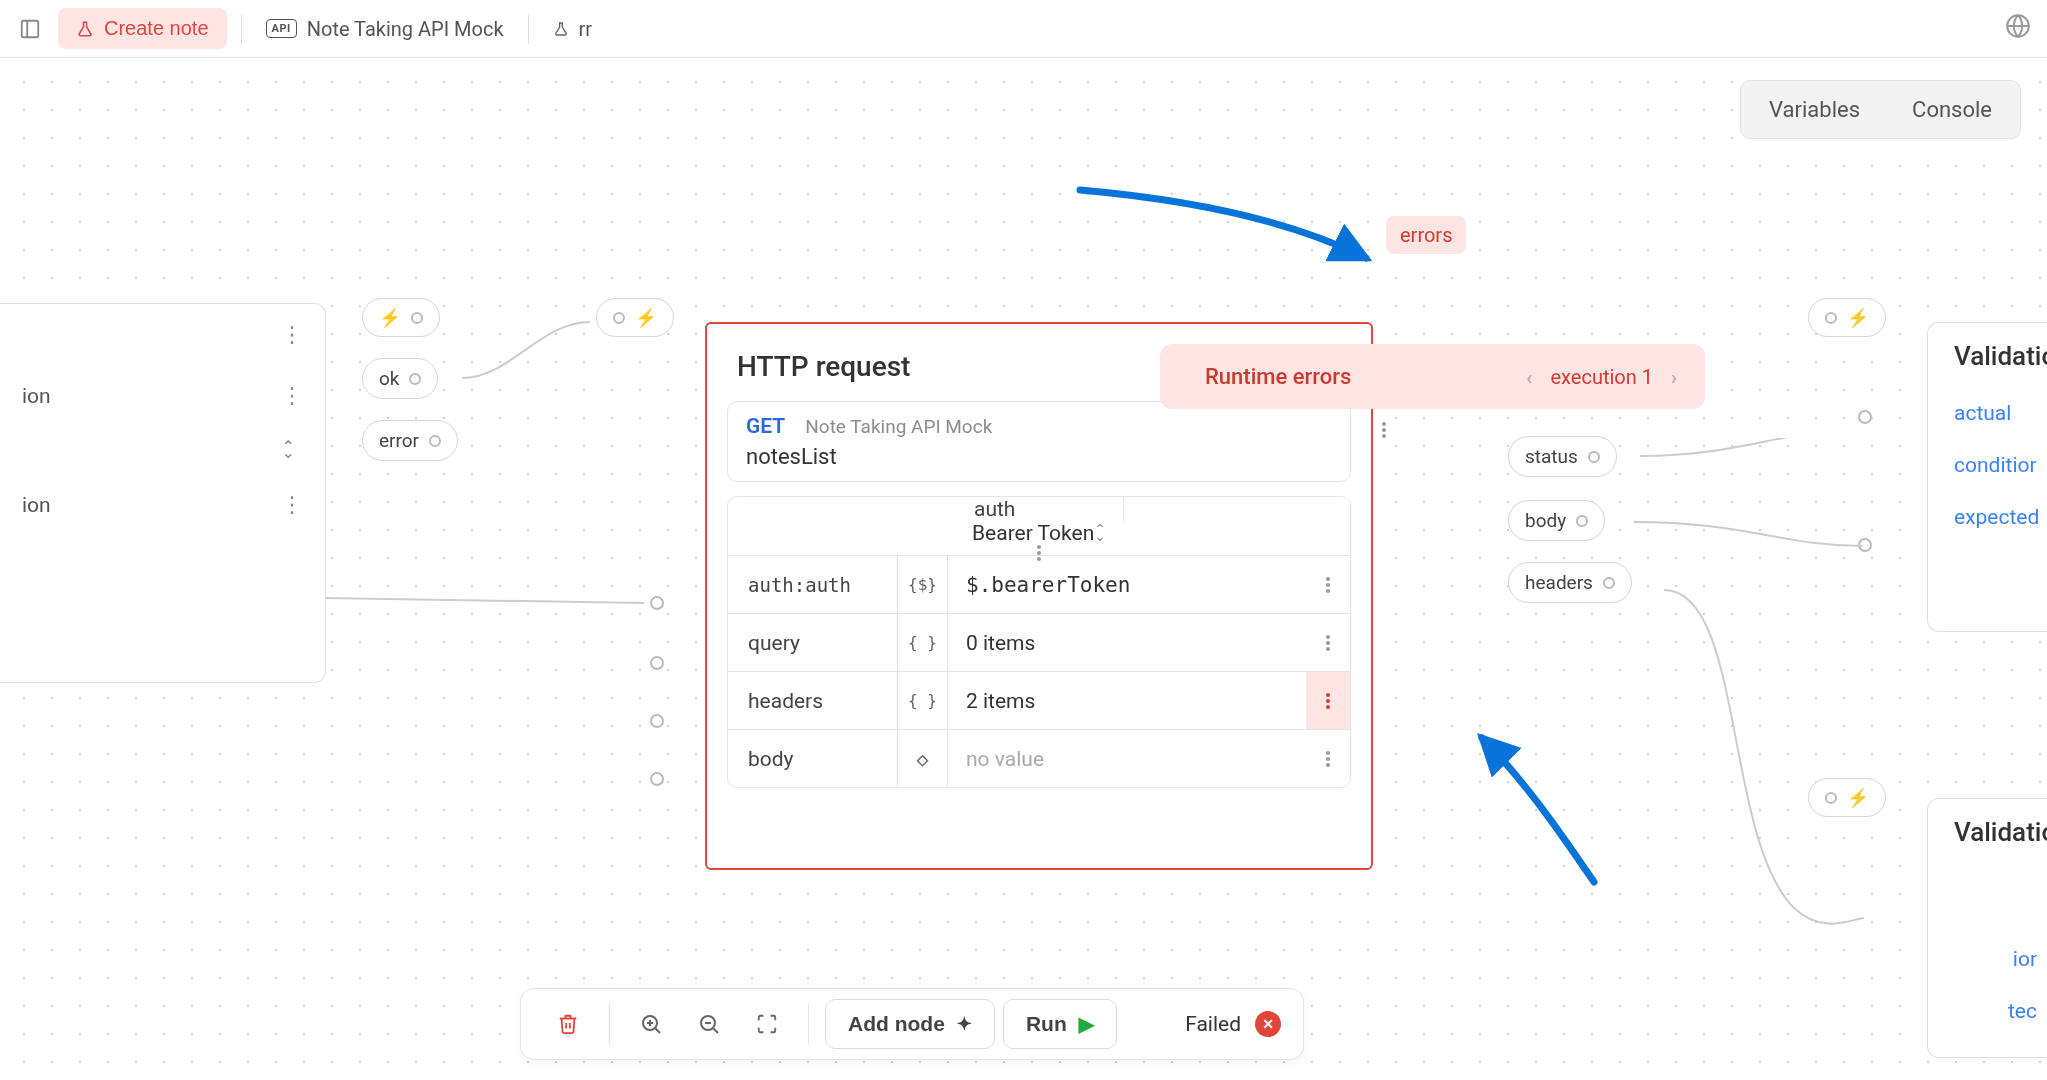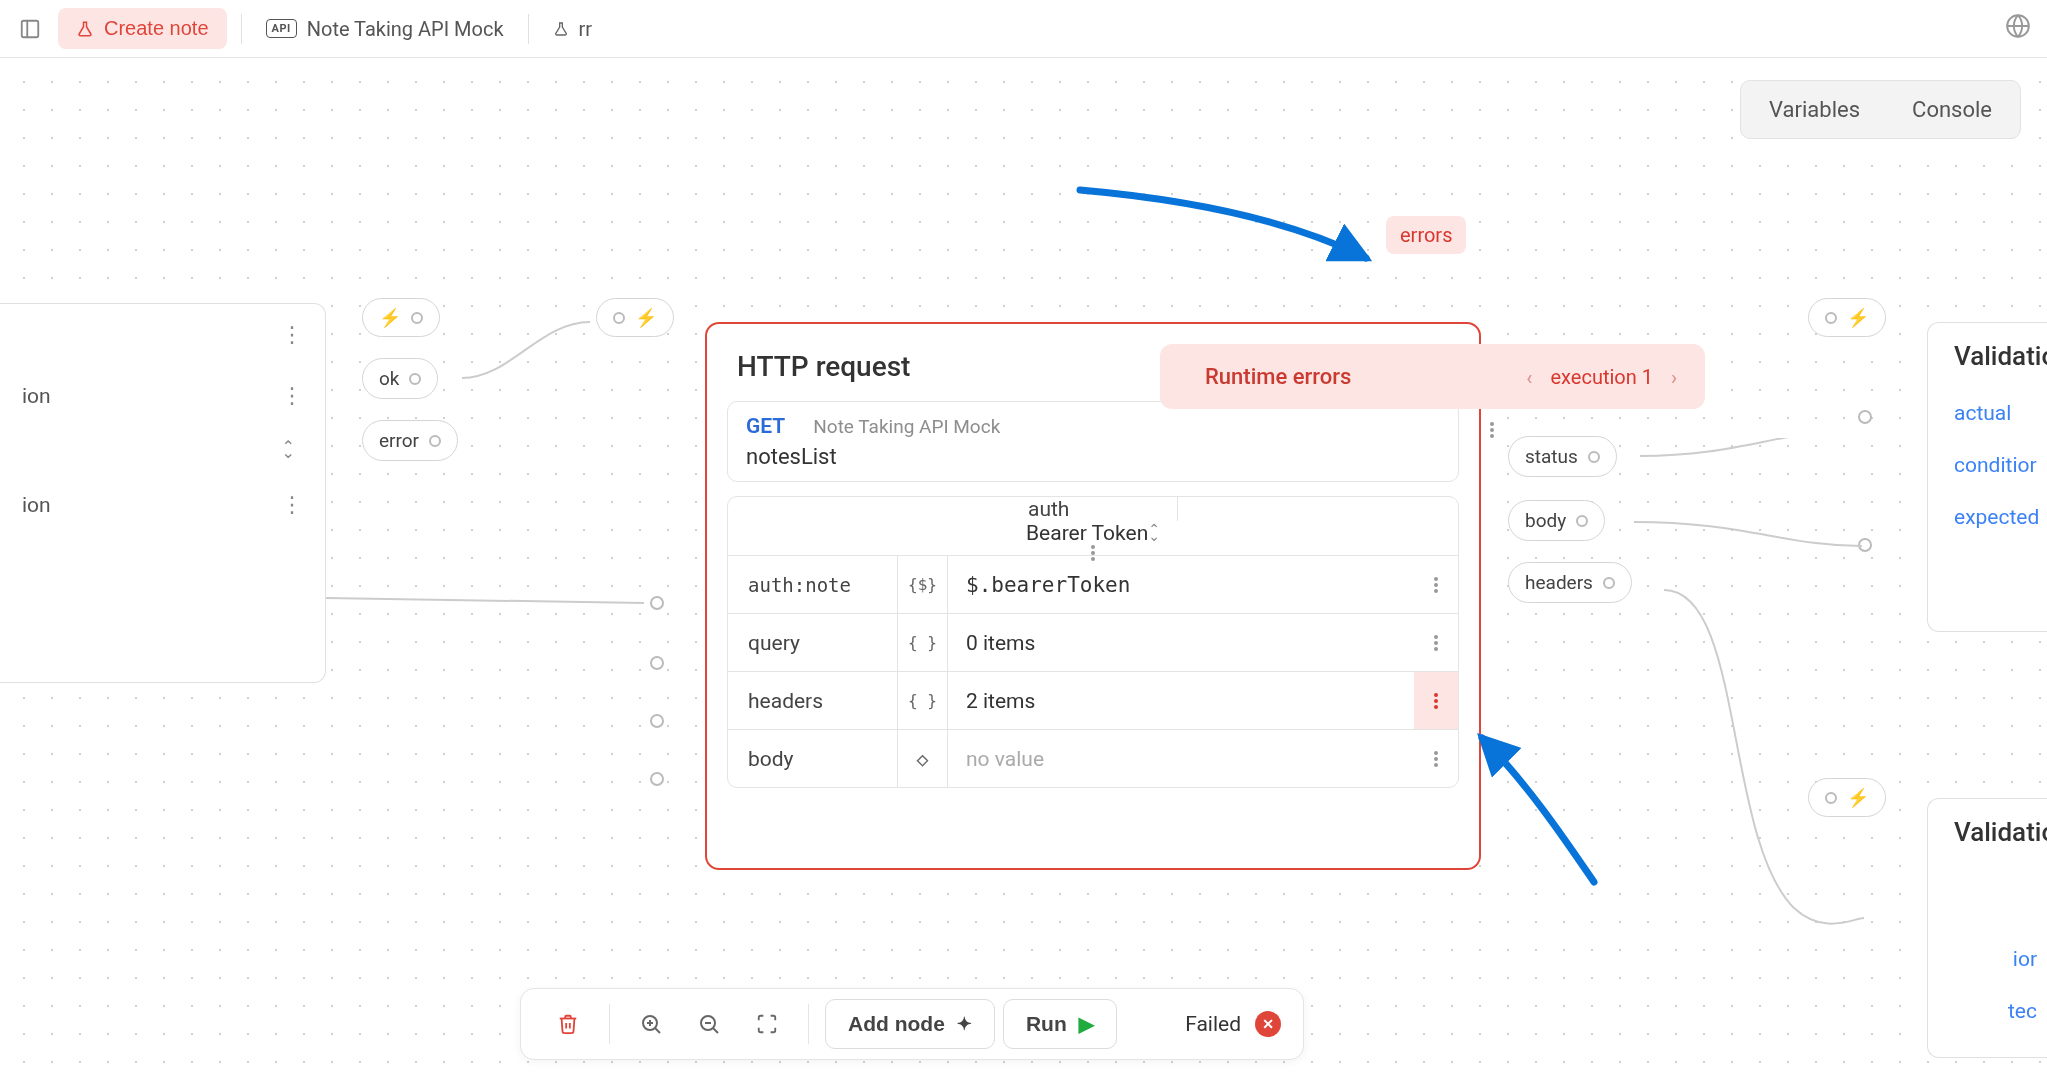--- a/index.html
+++ b/index.html
@@ -149,44 +149,44 @@
       border-radius: 8px;
       padding: 7px 14px;
       font-size: 20px;
     }
 
     
     .http-node {
       position: absolute;
       left: 705px;
       top: 264px;
-      width: 776px;
+      width: 668px;
       height: 548px;
       background: #fff;
       border: 2px solid #e0453a;
-      border-radius: 14px;
+      border-radius: 6px;
     }
     .http-title {
       font-size: 28px;
       font-weight: 500;
       color: #333;
       padding: 26px 30px 18px;
     }
     .http-api-area {
       margin: 0 20px;
       border: 1px solid #e4e4e4;
       border-radius: 10px;
       padding: 12px 18px;
       position: relative;
     }
     .http-get {
       color: #2b6bd8;
       font-weight: 600;
       font-size: 21px;
-      margin-right: 24px;
+      margin-right: 16px;
     }
     .http-mock {
       color: #8d8d8d;
       font-size: 19px;
     }
     .http-op {
       font-size: 22px;
       color: #333;
       margin-top: 6px;
     }
@@ -473,21 +473,21 @@
         <div class="param-action">
             <div class="dots3v">
               <span></span>
               <span></span>
               <span></span>
             </div>
           </div>
       </div>
 
       <div class="param-row">
-        <div class="param-label mono">auth:note</div>
+        <div class="param-label mono">auth:auth</div>
         <div class="param-icon">{$}</div>
         <div class="param-value mono">$.bearerToken</div>
         <div class="param-action">
             <div class="dots3v">
               <span></span>
               <span></span>
               <span></span>
             </div>
           </div>
       </div>

